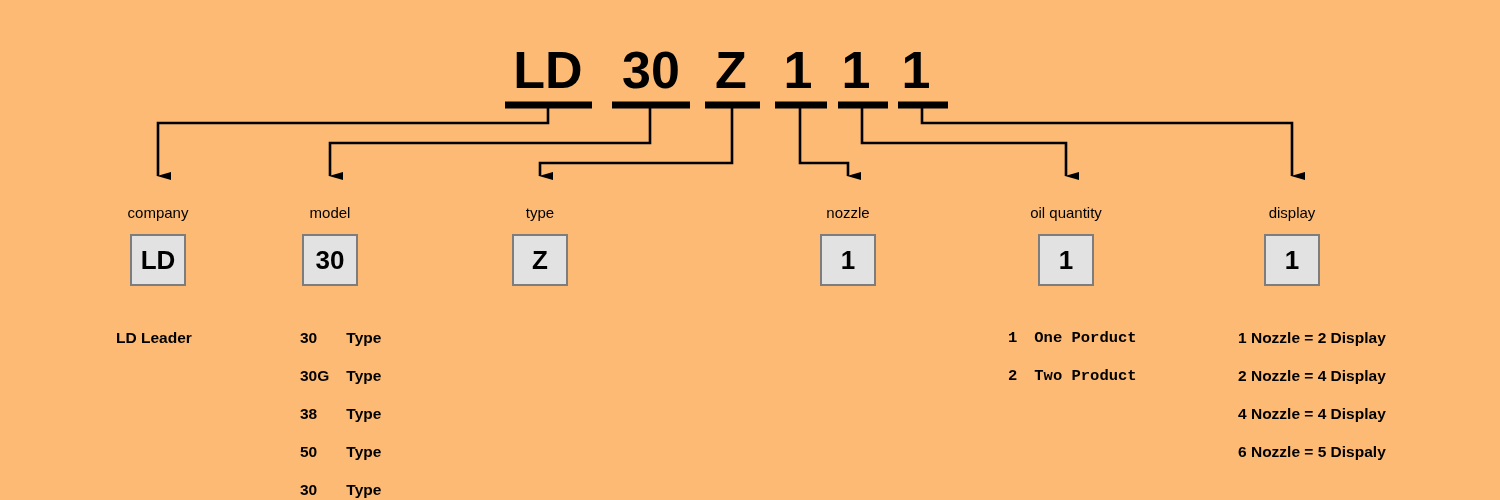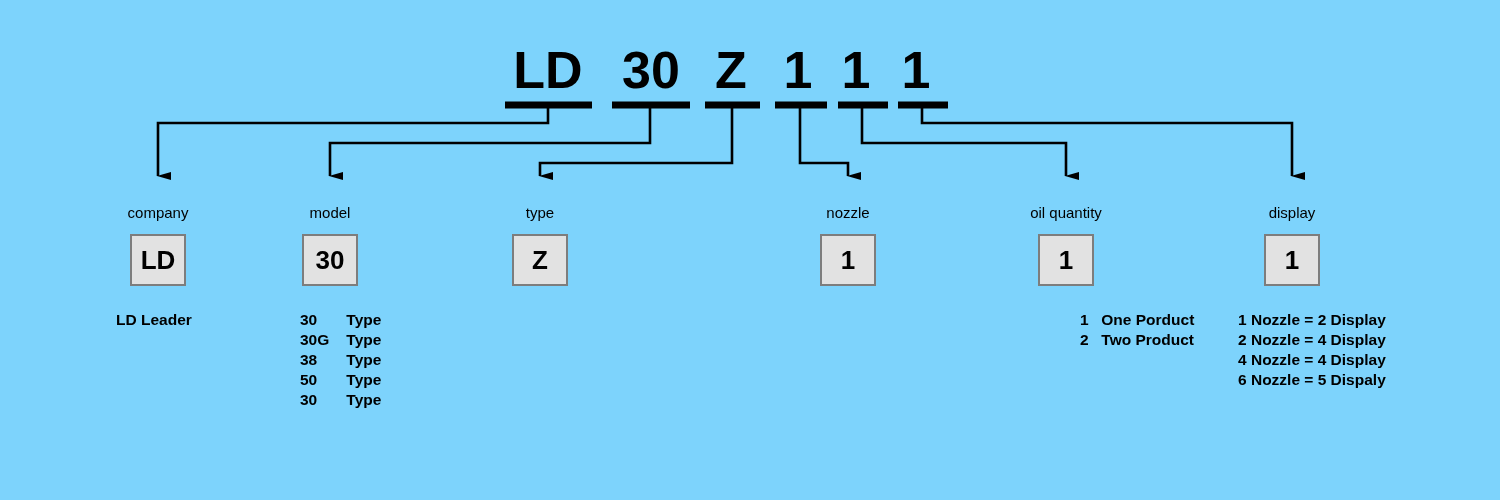--- a/index.html
+++ b/index.html
@@ -9,21 +9,21 @@
     background: #ffffff;
   }
   body {
     font-family: "Liberation Sans", sans-serif;
     color: #000000;
   }
   #stage {
     position: relative;
     width: 1500px;
     height: 500px;
-    background: #7dd3fc;
+    background: #fdba74;
     overflow: hidden;
   }
 
   
   #code-row {
     position: absolute;
     left: 0;
     top: 40px;
     width: 1500px;
     height: 62px;
@@ -85,20 +85,21 @@
   .legend {
     position: absolute;
     top: 310px;
     font-size: 15.5px;
     line-height: 20px;
     white-space: nowrap;
   }
   .legend .lrow {
     display: block;
     height: 20px;
+    margin-top: 18px;
   }
   .legend .lcode {
     display: inline-block;
     font-weight: bold;
   }
   .legend .ltext {
     display: inline-block;
     font-weight: bold;
   }
   
@@ -192,21 +193,21 @@
       <span class="lrow"><span class="lcode">30G</span> <span class="ltext">Type</span></span>
       <span class="lrow"><span class="lcode">38</span> <span class="ltext">Type</span></span>
       <span class="lrow"><span class="lcode">50</span> <span class="ltext">Type</span></span>
       <span class="lrow"><span class="lcode">30</span> <span class="ltext">Type</span></span>
     </div>
 
   <div class="legend inline" id="legend-type" style="left:502px;">
     </div>
 
 
-  <div class="legend inline" id="legend-oil-quantity" style="left:1080px;">
+  <div class="legend inline" id="legend-oil-quantity" style="left:1008px;font-family:Liberation Mono, monospace;">
       <span class="lrow"><span class="lcode">1</span> <span class="ltext">One Porduct</span></span>
       <span class="lrow"><span class="lcode">2</span> <span class="ltext">Two Product</span></span>
     </div>
 
   <div class="legend plain" id="legend-display" style="left:1238px;">
       <span class="lrow"><span class="lcode">1</span> <span class="ltext">Nozzle = 2 Display</span></span>
       <span class="lrow"><span class="lcode">2</span> <span class="ltext">Nozzle = 4 Display</span></span>
       <span class="lrow"><span class="lcode">4</span> <span class="ltext">Nozzle = 4 Display</span></span>
       <span class="lrow"><span class="lcode">6</span> <span class="ltext">Nozzle = 5 Dispaly</span></span>
     </div>

